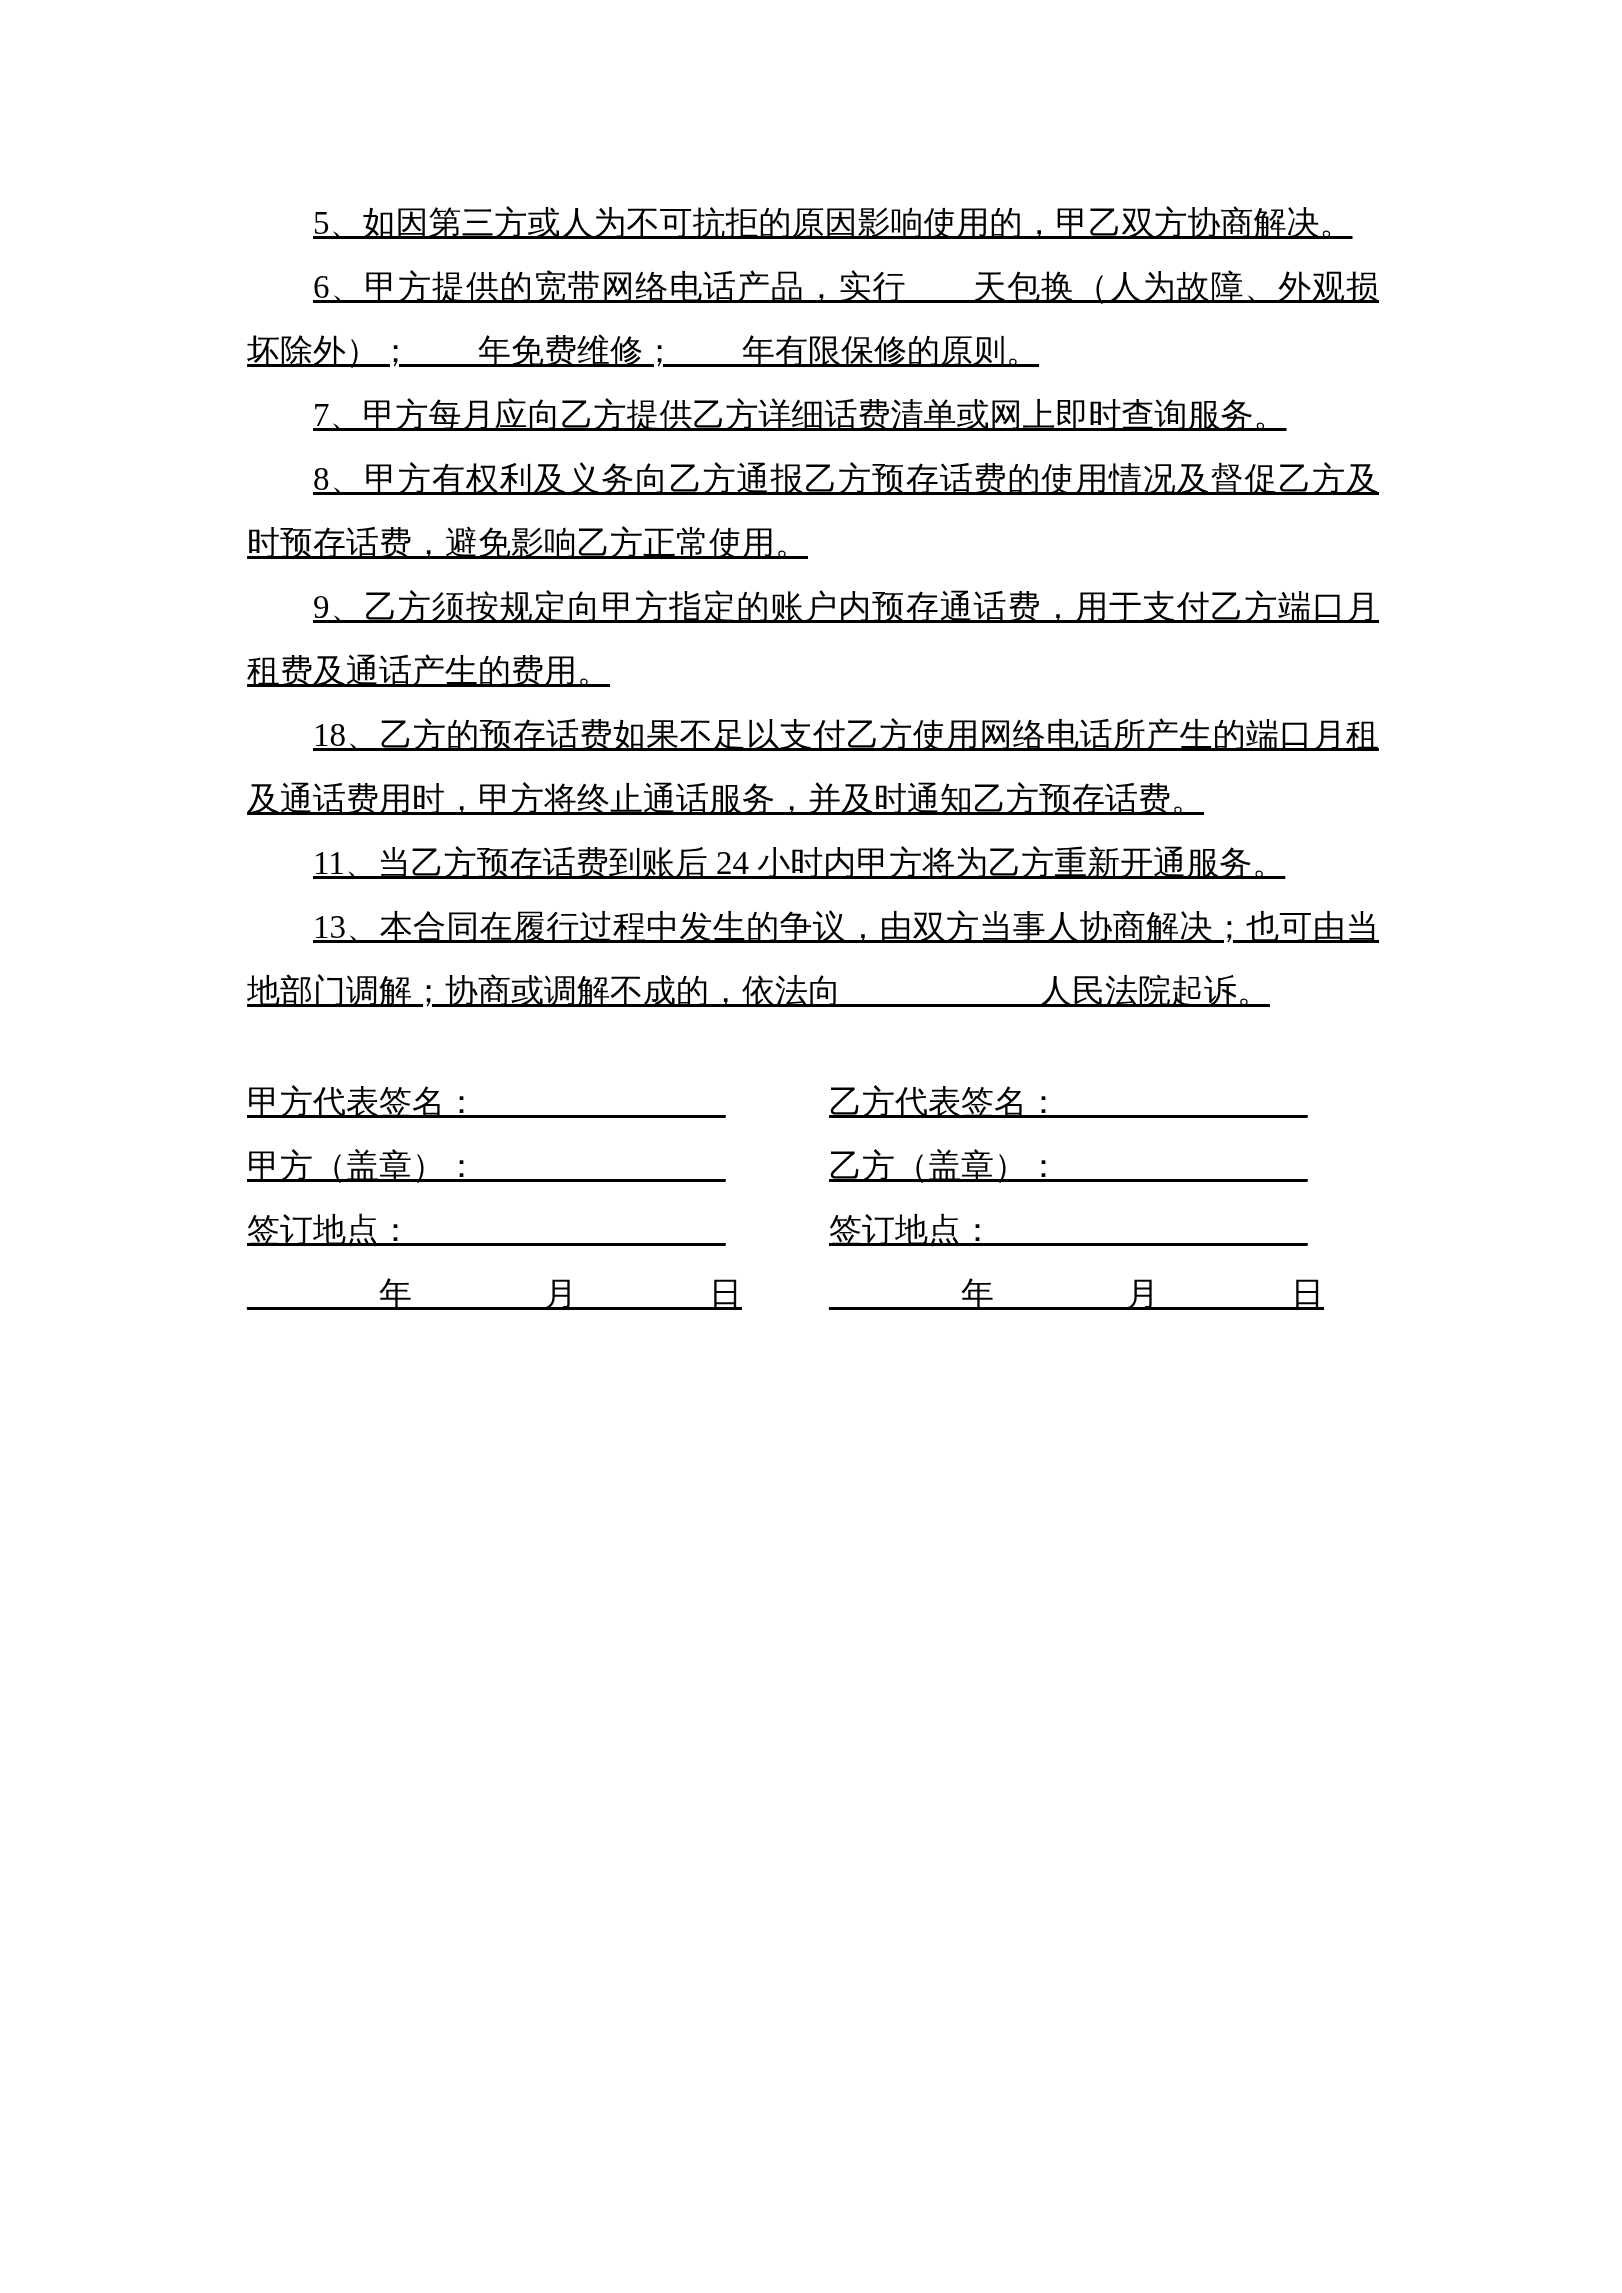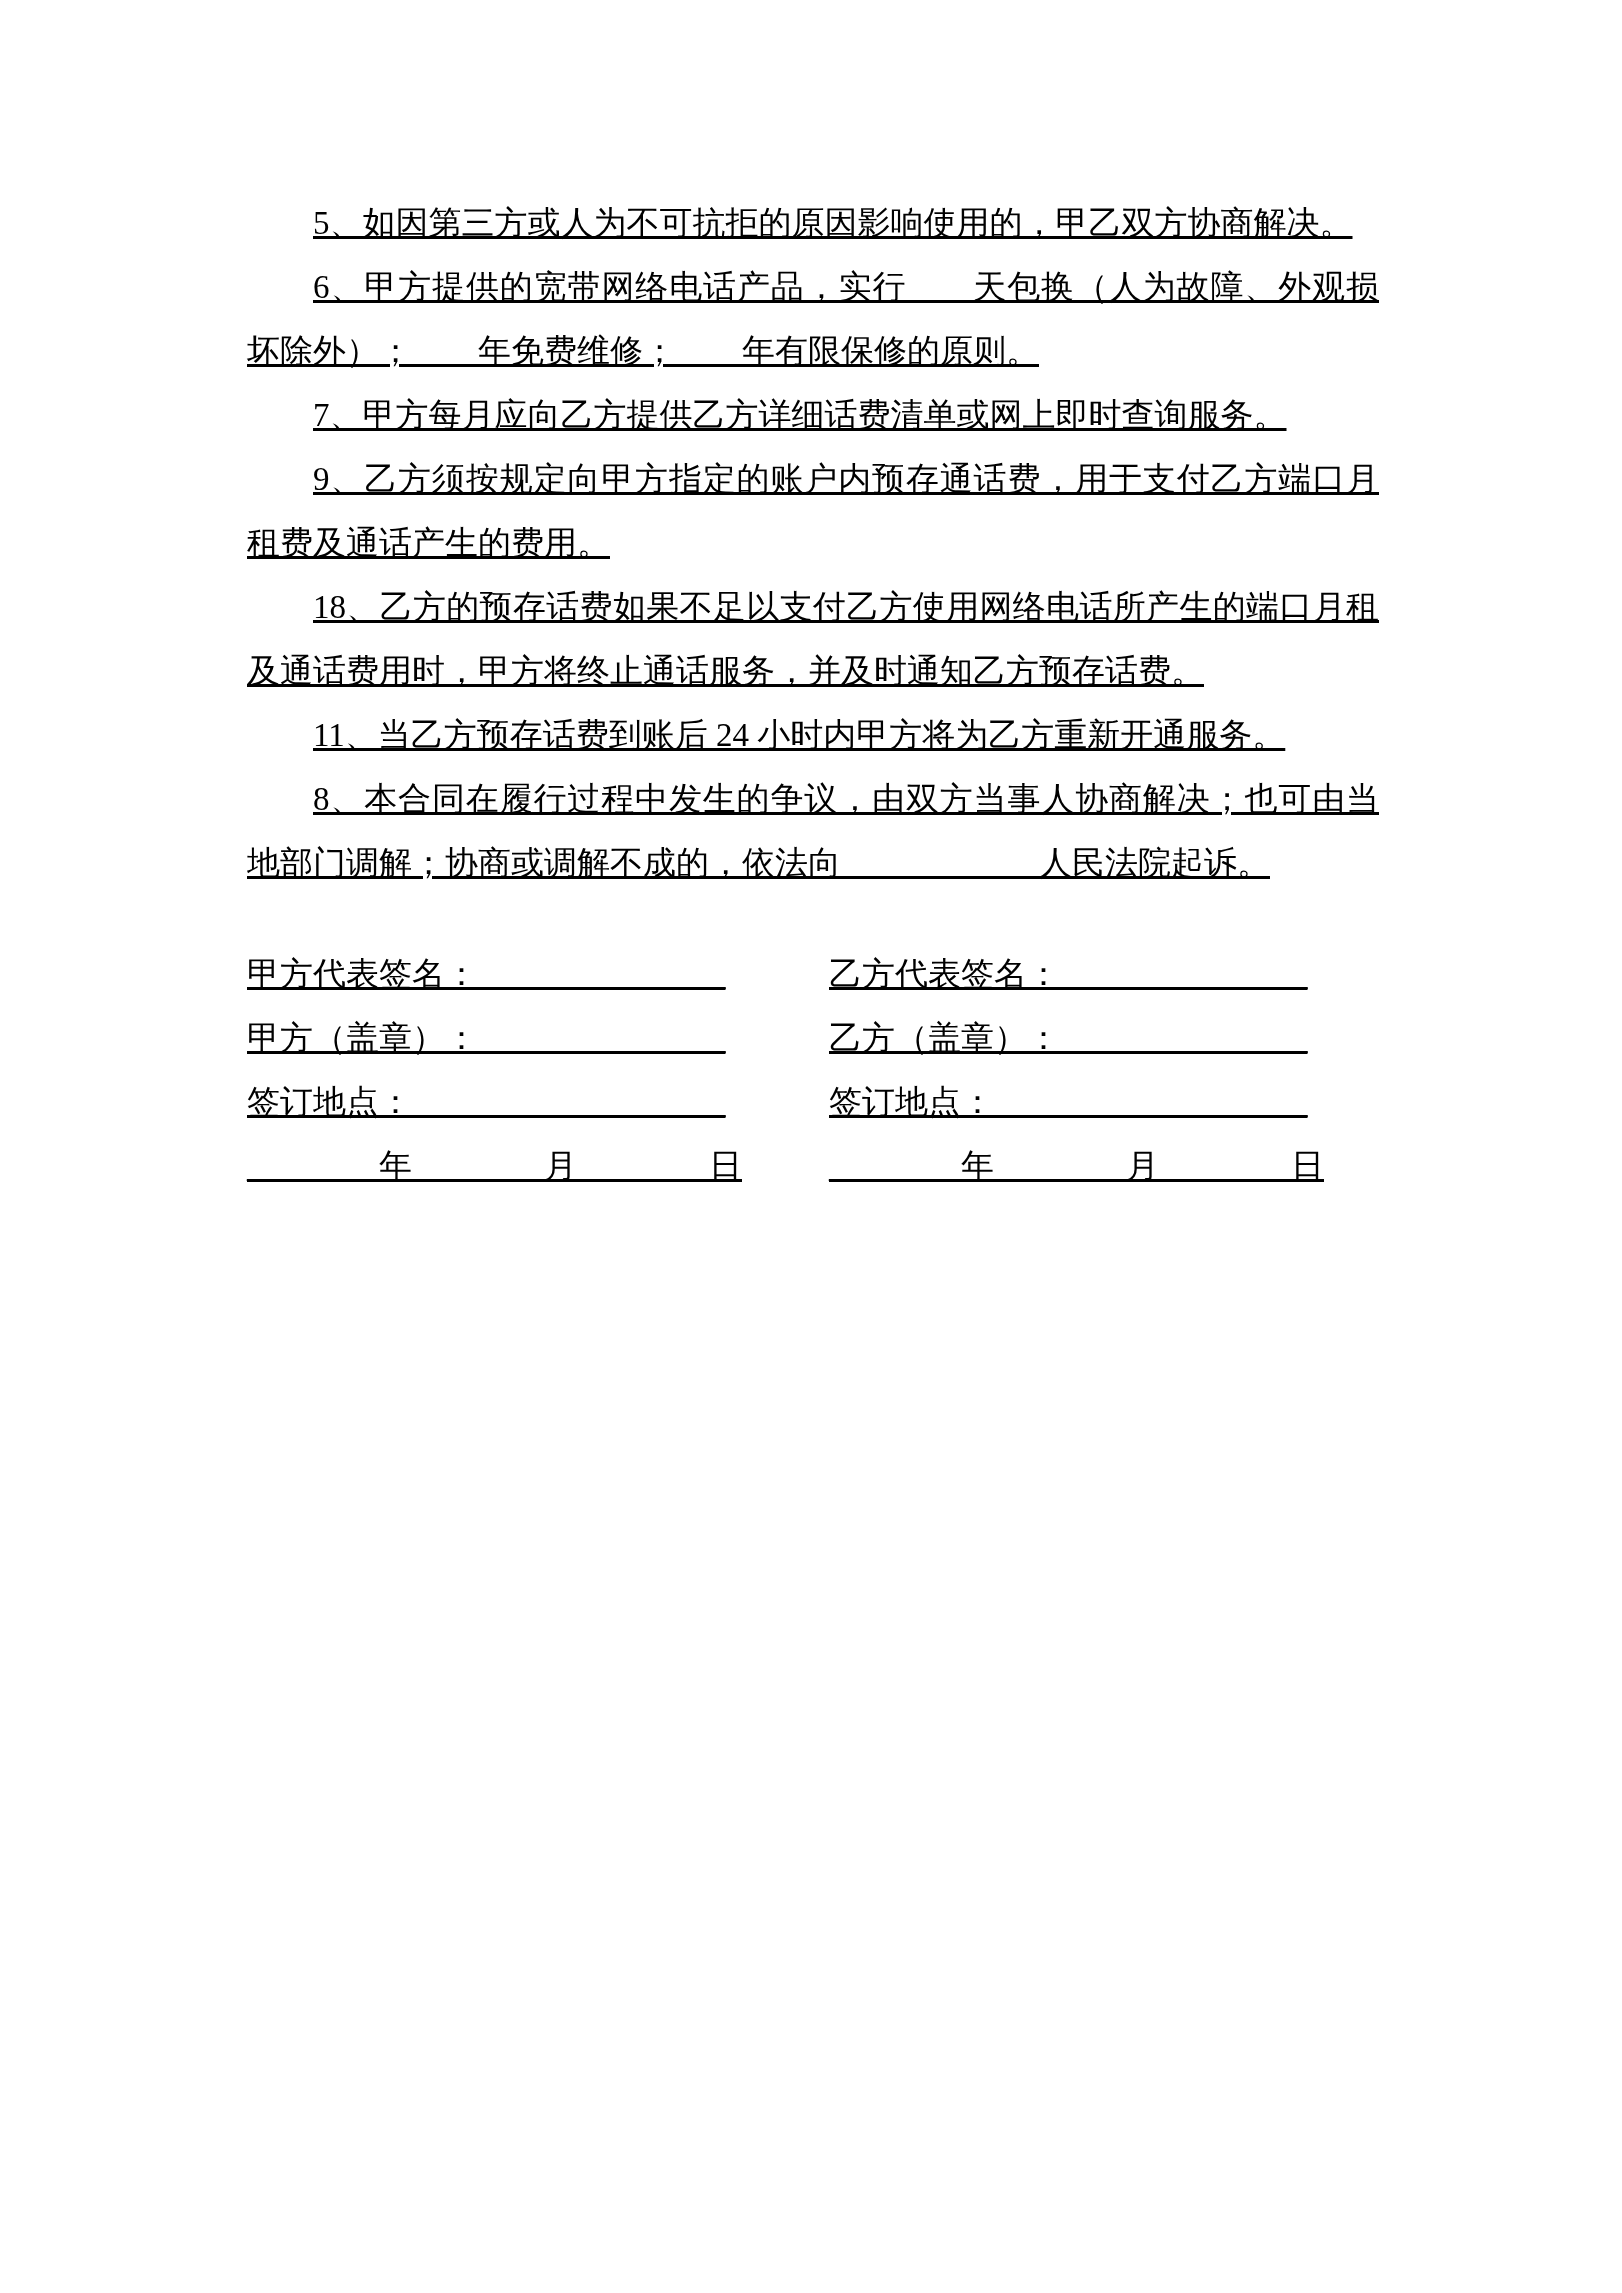--- a/index.html
+++ b/index.html
@@ -49,24 +49,25 @@
 </style>
 </head>
 <body>
 
 <div class="page">
 
   <div class="body-text">
     <p class="clause">5、如因第三方或人为不可抗拒的原因影响使用的，甲乙双方协商解决。</p>
     <p class="clause">6、甲方提供的宽带网络电话产品，实行____天包换（人为故障、外观损坏除外）；____年免费维修；____年有限保修的原则。</p>
     <p class="clause">7、甲方每月应向乙方提供乙方详细话费清单或网上即时查询服务。</p>
+    <p class="clause">8、甲方有权利及义务向乙方通报乙方预存话费的使用情况及督促乙方及时预存话费，避免影响乙方正常使用。</p>
     <p class="clause">9、乙方须按规定向甲方指定的账户内预存通话费，用于支付乙方端口月租费及通话产生的费用。</p>
     <p class="clause">18、乙方的预存话费如果不足以支付乙方使用网络电话所产生的端口月租及通话费用时，甲方将终止通话服务，并及时通知乙方预存话费。</p>
     <p class="clause">11、当乙方预存话费到账后 24 小时内甲方将为乙方重新开通服务。</p>
-    <p class="clause">8、本合同在履行过程中发生的争议，由双方当事人协商解决；也可由当地部门调解；协商或调解不成的，依法向____________人民法院起诉。</p>
+    <p class="clause">13、本合同在履行过程中发生的争议，由双方当事人协商解决；也可由当地部门调解；协商或调解不成的，依法向____________人民法院起诉。</p>
   </div>
 
   <div class="signature">
     <div class="sig-row">
       <div class="sig-cell-left">甲方代表签名：_______________</div>
       <div class="sig-cell-right">乙方代表签名：_______________</div>
     </div>
     <div class="sig-row">
       <div class="sig-cell-left">甲方（盖章）：_______________</div>
       <div class="sig-cell-right">乙方（盖章）：_______________</div>

